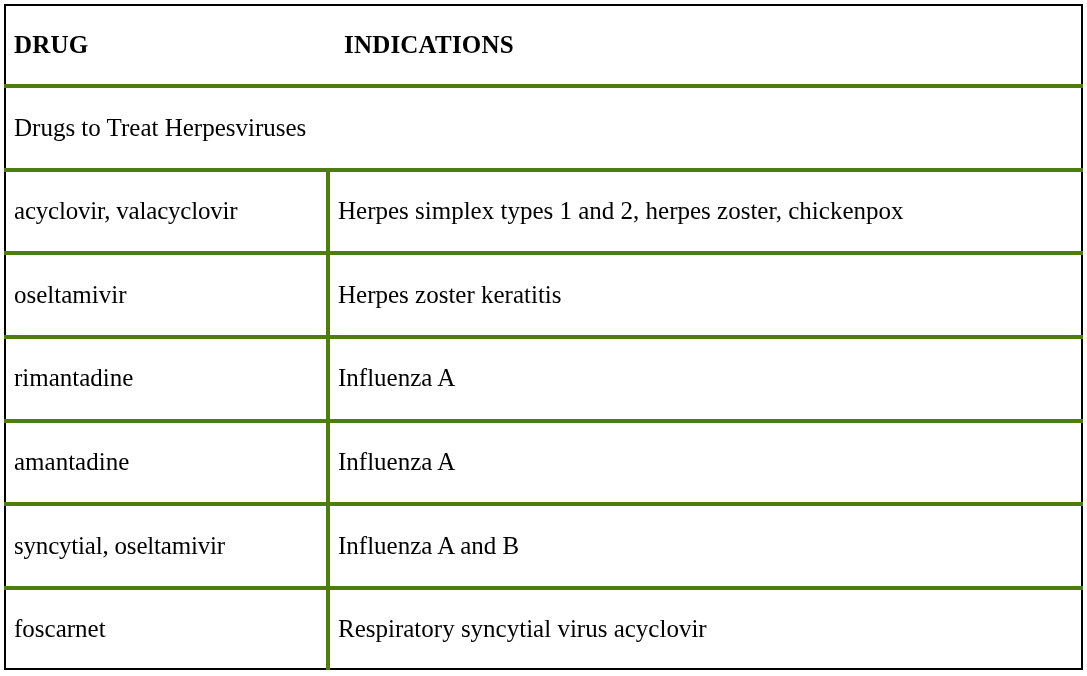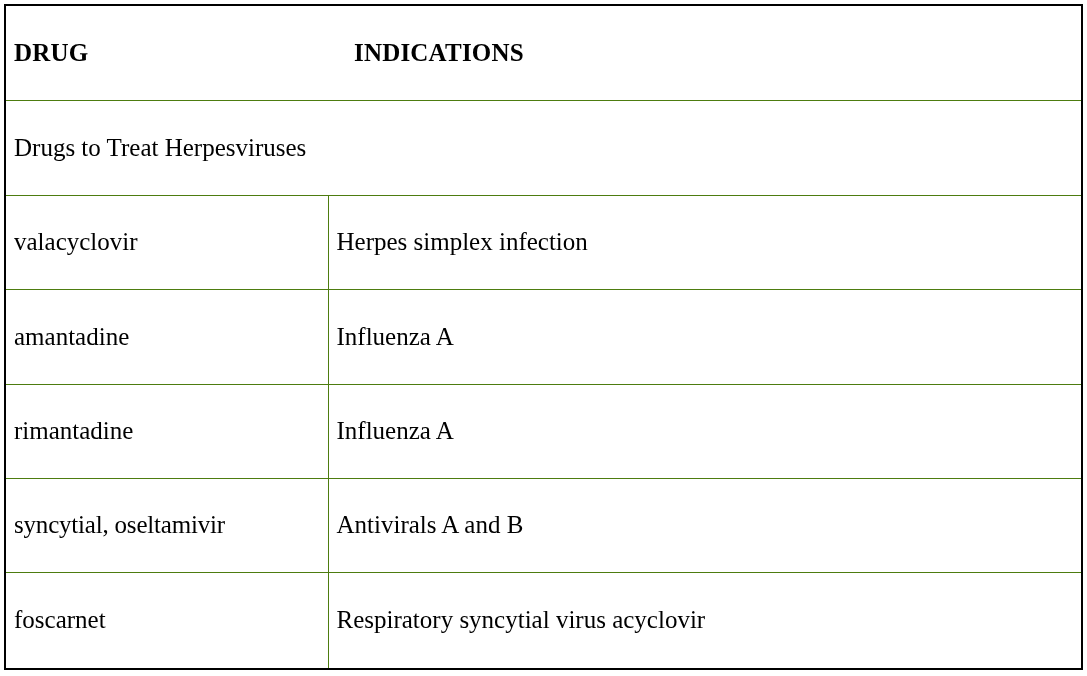--- a/index.html
+++ b/index.html
@@ -21,21 +21,21 @@
     padding: 4px 4px 6px 4px;
   }
   table.drug-table {
     border-collapse: collapse;
     width: 1079px;
     height: 666px;
     table-layout: fixed;
     border: 2px solid #000000;
   }
   table.drug-table td {
-    border: 1px solid #4d7c0f;
+    border: 4px solid #4d7c0f;
     padding: 0 8px;
     vertical-align: middle;
     font-size: 25px;
     line-height: 1.15;
     white-space: nowrap;
   }
   
   table.drug-table tr:first-child td {
     border-top: none;
   }
@@ -57,21 +57,20 @@
   .header-row td.col-drug {
     border-right: none;
   }
   .header-row td.col-ind {
     border-left: none;
     padding-left: 8px;
   }
   .header-ind-inner {
     display: inline-block;
     padding-left: 8px;
-    margin-left: 10px;
   }
   .section-row td {
     font-size: 25px;
     padding-left: 10px;
   }
   .drug-cell {
     padding-left: 10px;
   }
   .ind-cell {
     padding-left: 14px;
@@ -88,35 +87,39 @@
     <tbody>
       <tr class="header-row">
         <td class="col-drug">DRUG</td>
         <td class="col-ind"><span class="header-ind-inner">INDICATIONS</span></td>
       </tr>
 
       <tr class="section-row">
         <td colspan="2">Drugs to Treat Herpesviruses</td>
       </tr>
       <tr>
-        <td class="col-drug drug-cell">valacyclovir</td>
-        <td class="ind-cell">Herpes simplex infection</td>
+        <td class="col-drug drug-cell tight">acyclovir, valacyclovir</td>
+        <td class="ind-cell">Herpes simplex types 1 and 2, herpes zoster, chickenpox</td>
+      </tr>
+      <tr>
+        <td class="col-drug drug-cell">oseltamivir</td>
+        <td class="ind-cell">Herpes zoster keratitis</td>
       </tr>
 
+      <tr>
+        <td class="col-drug drug-cell">rimantadine</td>
+        <td class="ind-cell">Influenza A</td>
+      </tr>
       <tr>
         <td class="col-drug drug-cell">amantadine</td>
         <td class="ind-cell">Influenza A</td>
       </tr>
       <tr>
-        <td class="col-drug drug-cell">rimantadine</td>
-        <td class="ind-cell">Influenza A</td>
-      </tr>
-      <tr>
         <td class="col-drug drug-cell tight">syncytial, oseltamivir</td>
-        <td class="ind-cell">Antivirals A and B</td>
+        <td class="ind-cell">Influenza A and B</td>
       </tr>
 
       <tr>
         <td class="col-drug drug-cell">foscarnet</td>
         <td class="ind-cell">Respiratory syncytial virus acyclovir</td>
       </tr>
     </tbody>
   </table>
 </div>
 

